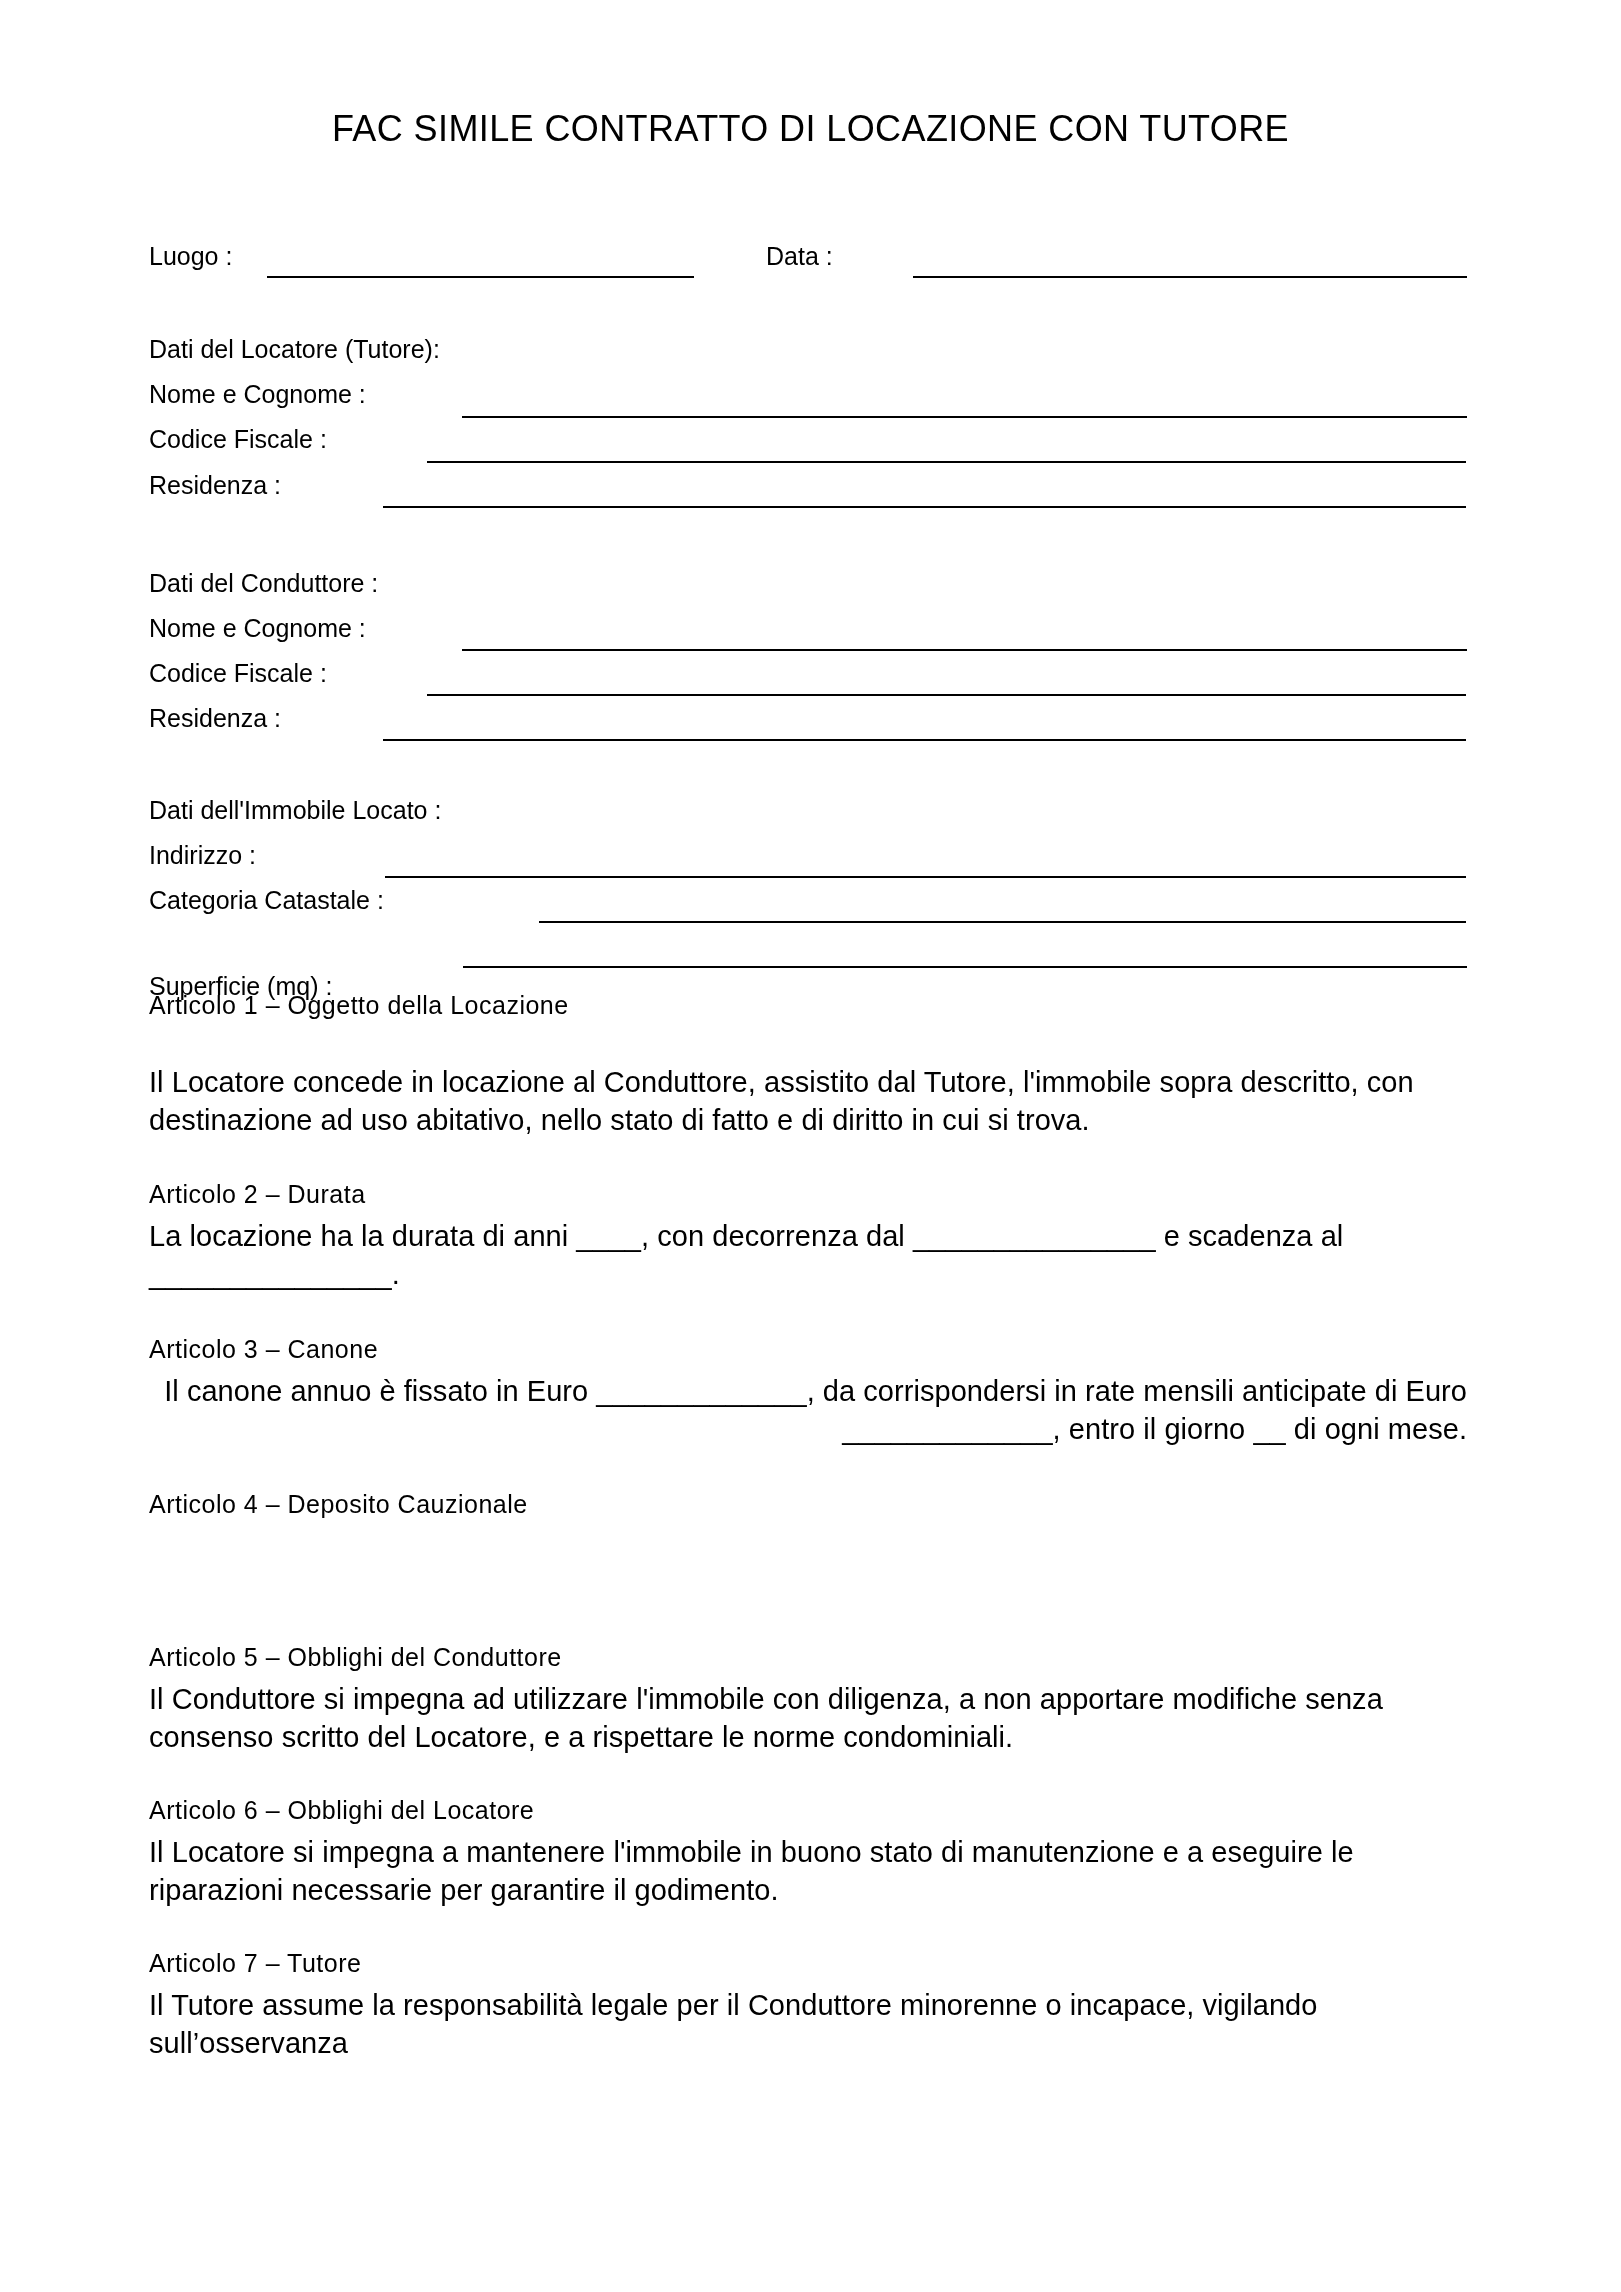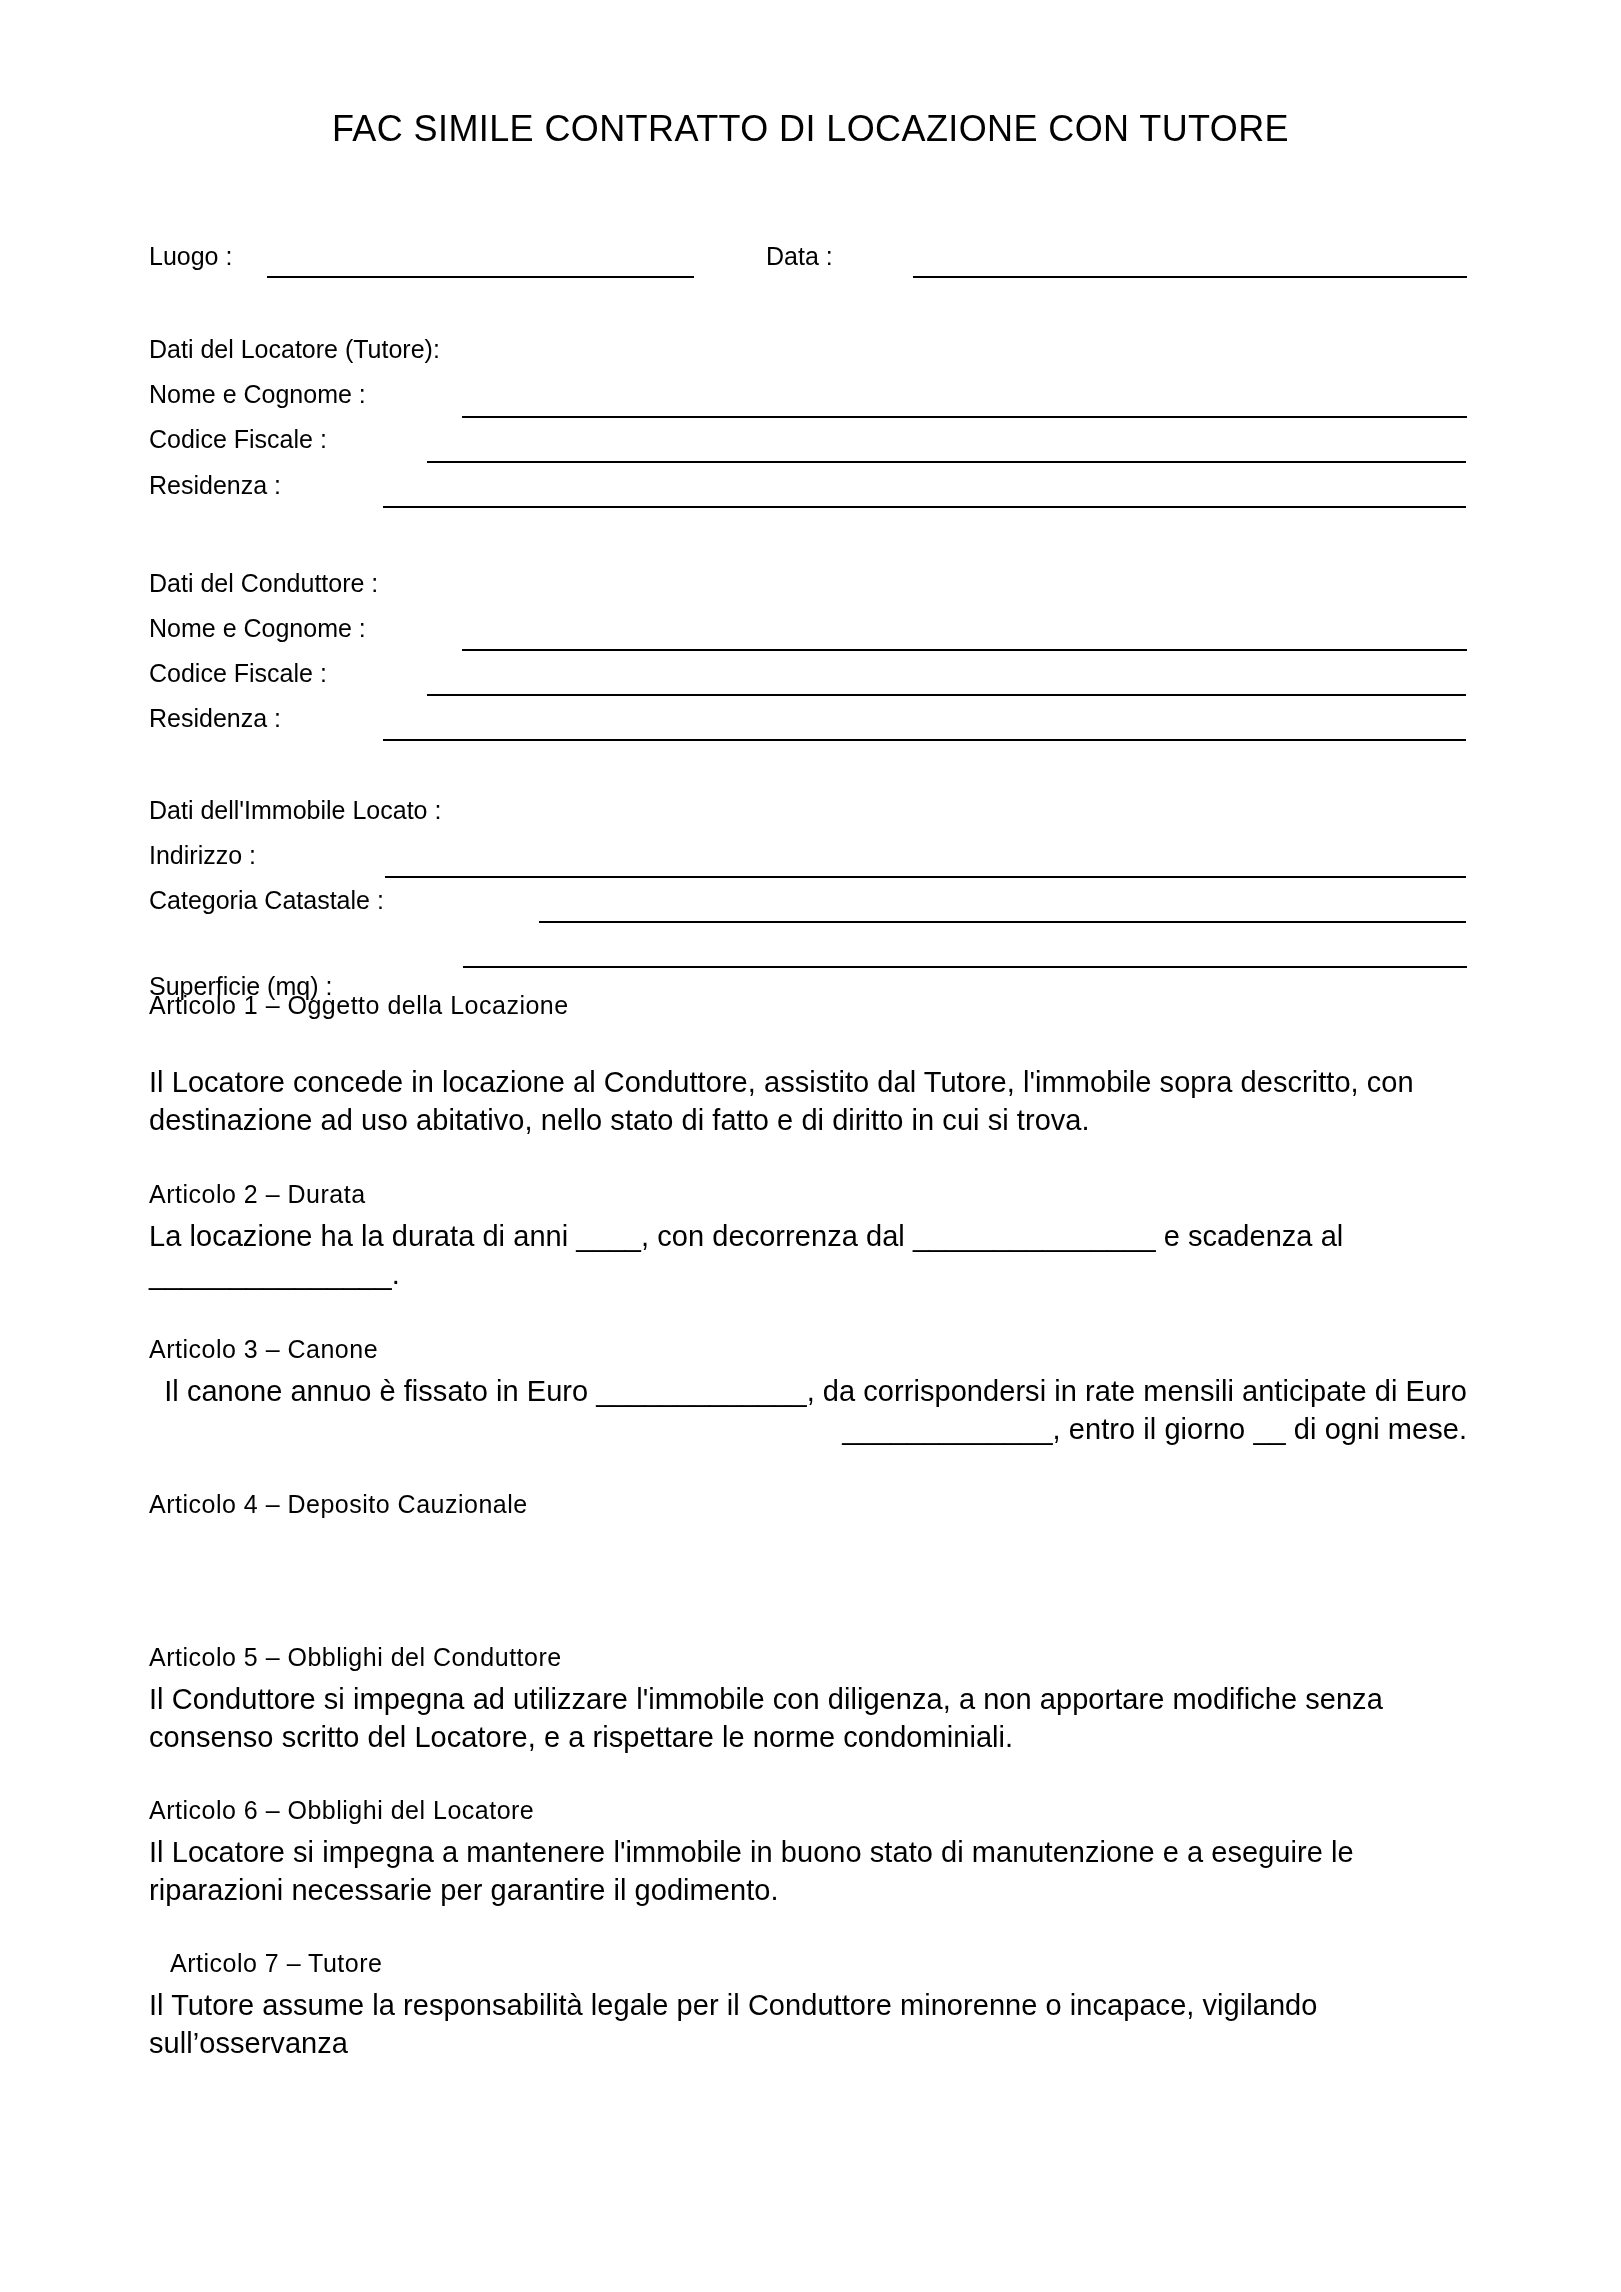--- a/index.html
+++ b/index.html
@@ -125,17 +125,17 @@
   <div class="art-body" style="left:149px; top:1372px;text-align:right;">Il canone annuo è fissato in Euro _____________, da corrispondersi in rate mensili anticipate di Euro _____________, entro il giorno __ di ogni mese.</div>
 
   <div class="art-head" style="left:149px; top:1488px;">Articolo 4 – Deposito Cauzionale</div>
 
   <div class="art-head" style="left:149px; top:1641px;">Articolo 5 – Obblighi del Conduttore</div>
   <div class="art-body" style="left:149px; top:1680px;">Il Conduttore si impegna ad utilizzare l'immobile con diligenza, a non apportare modifiche senza consenso scritto del Locatore, e a rispettare le norme condominiali.</div>
 
   <div class="art-head" style="left:149px; top:1794px;">Articolo 6 – Obblighi del Locatore</div>
   <div class="art-body" style="left:149px; top:1833px;">Il Locatore si impegna a mantenere l'immobile in buono stato di manutenzione e a eseguire le riparazioni necessarie per garantire il godimento.</div>
 
-  <div class="art-head" style="left:149px; top:1947px;margin-left:21px;">Articolo 7 – Tutore</div>
+  <div class="art-head" style="left:149px; top:1947px;">Articolo 7 – Tutore</div>
   <div class="art-body" style="left:149px; top:1986px;">Il Tutore assume la responsabilità legale per il Conduttore minorenne o incapace, vigilando sull’osservanza</div>
 
 </div>
 
 
 </body></html>

